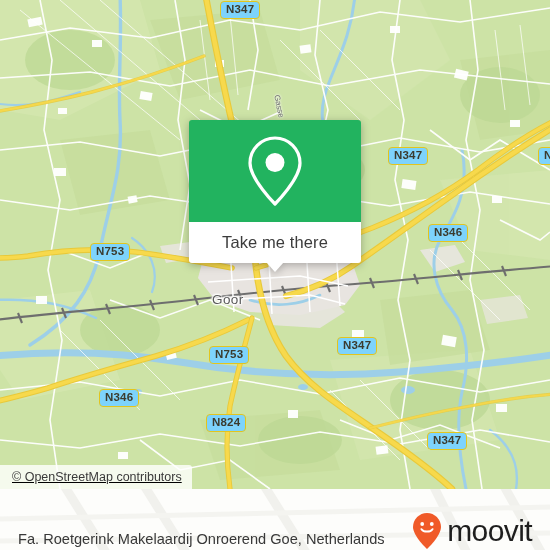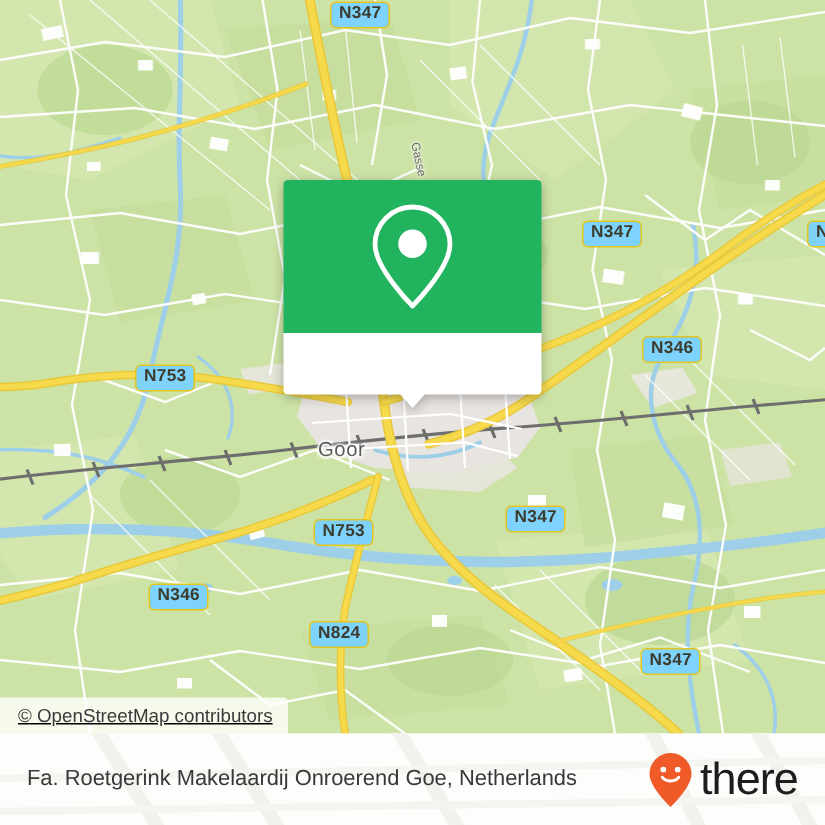--- a/index.html
+++ b/index.html
@@ -149,21 +149,21 @@
     left: 0; top: 0;
     width: 550px; height: 61px;
     opacity: 1;
     pointer-events: none;
   }
   #footer-inner {
     position: relative;
     width: 550px;
     height: 61px;
     display: flex;
-    align-items: center;
+    align-items: flex-end;
     justify-content: space-between;
     box-sizing: border-box;
     padding: 0 14px 0 18px;
   }
   #footer-title {
     font-size: 14.6px;
     color: #383838;
     line-height: 21px;
     font-family: "Liberation Sans", sans-serif;
     max-width: 390px;
@@ -388,20 +388,21 @@
     <div class="shield" style="left:427px; top:432px;">N347</div>
 
     <div id="callout">
       <div id="callout-top">
         <svg width="62" height="74" viewBox="0 0 62 74">
           <path d="M31 4 C17.2 4 6 15.2 6 29 C6 45 31 70 31 70 C31 70 56 45 56 29 C56 15.2 44.8 4 31 4 Z" fill="none" stroke="#ffffff" stroke-width="3.2" stroke-linejoin="round"></path>
           <circle cx="31" cy="28.5" r="9.5" fill="#ffffff"></circle>
         </svg>
       </div>
       <div id="callout-bottom">
+        <span id="callout-label">Take me there</span>
         <div id="callout-tail"></div>
       </div>
     </div>
 
     <div id="osm-bar">
       <span id="osm-text">© OpenStreetMap contributors</span>
     </div>
   </div>
 
   <div id="footer">
@@ -421,18 +422,18 @@
     </svg>
     <div id="footer-inner">
       <div id="footer-title">Fa. Roetgerink Makelaardij Onroerend Goe, Netherlands</div>
       <div id="brand">
         <svg width="30" height="38" viewBox="0 0 30 38">
           <path d="M15 1 C7.3 1 1 7.3 1 15 C1 24 15 37 15 37 C15 37 29 24 29 15 C29 7.3 22.7 1 15 1 Z" fill="#f05a28"></path>
           <circle cx="10.2" cy="12" r="1.9" fill="#ffffff"></circle>
           <circle cx="19.8" cy="12" r="1.9" fill="#ffffff"></circle>
           <path d="M9.5 17.2 C11.6 20.4 18.4 20.4 20.5 17.2" stroke="#ffffff" stroke-width="2" fill="none" stroke-linecap="round"></path>
         </svg>
-        <span id="brand-name">there</span>
+        <span id="brand-name">moovit</span>
       </div>
     </div>
   </div>
 
 </div>
 
 </body></html>

